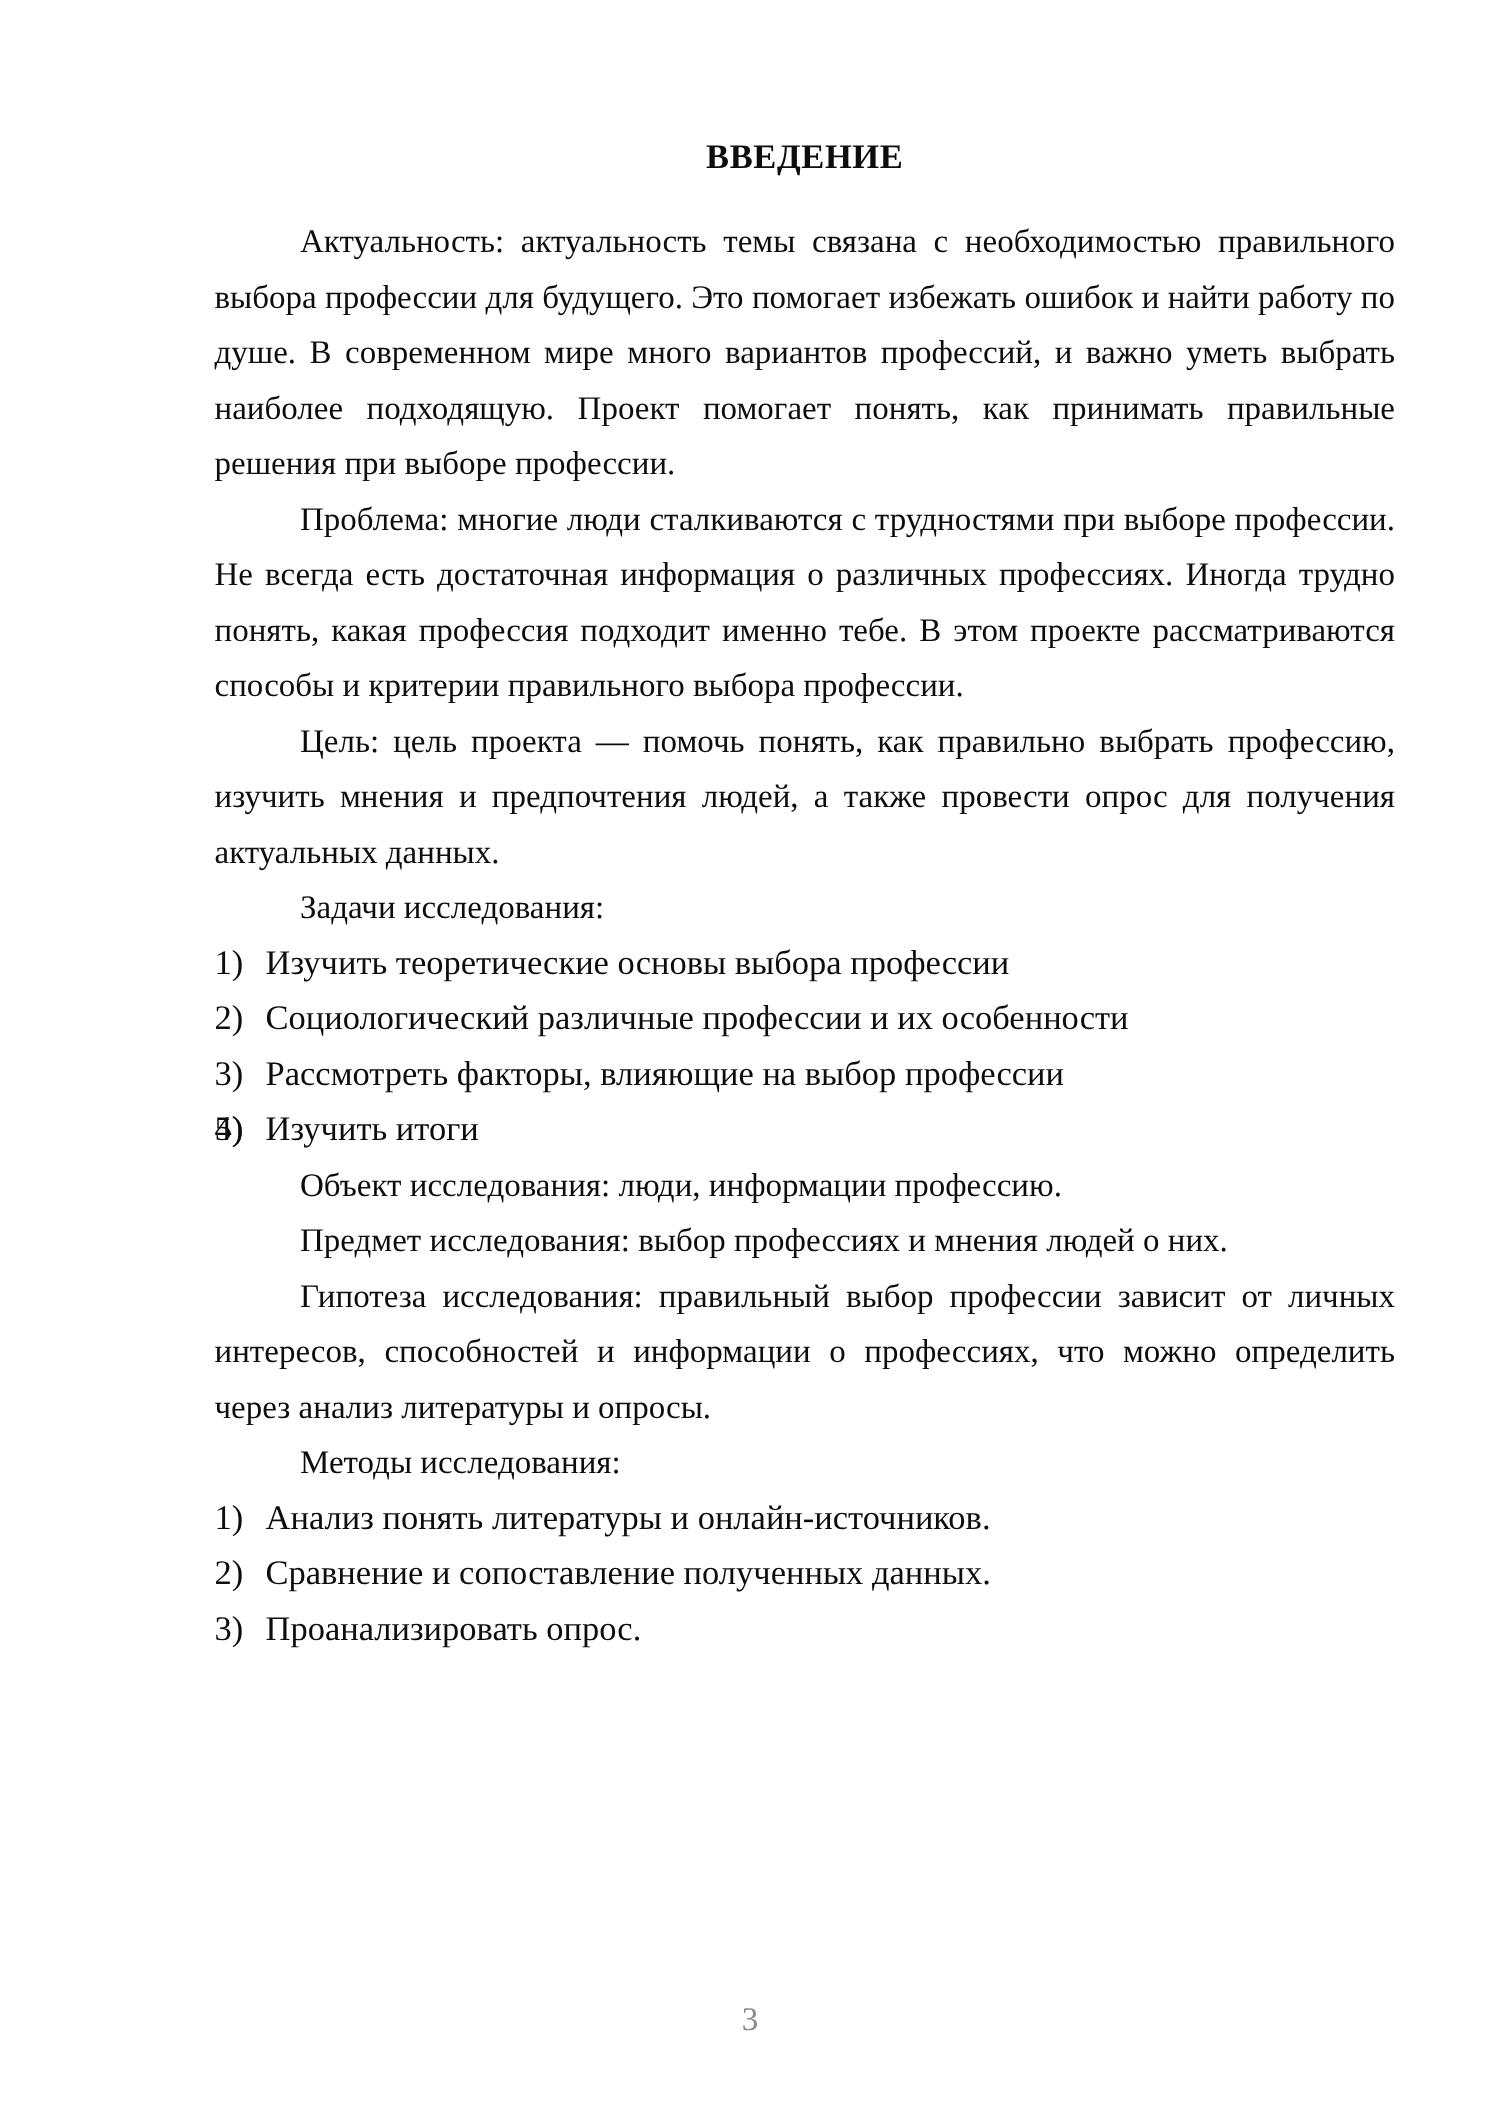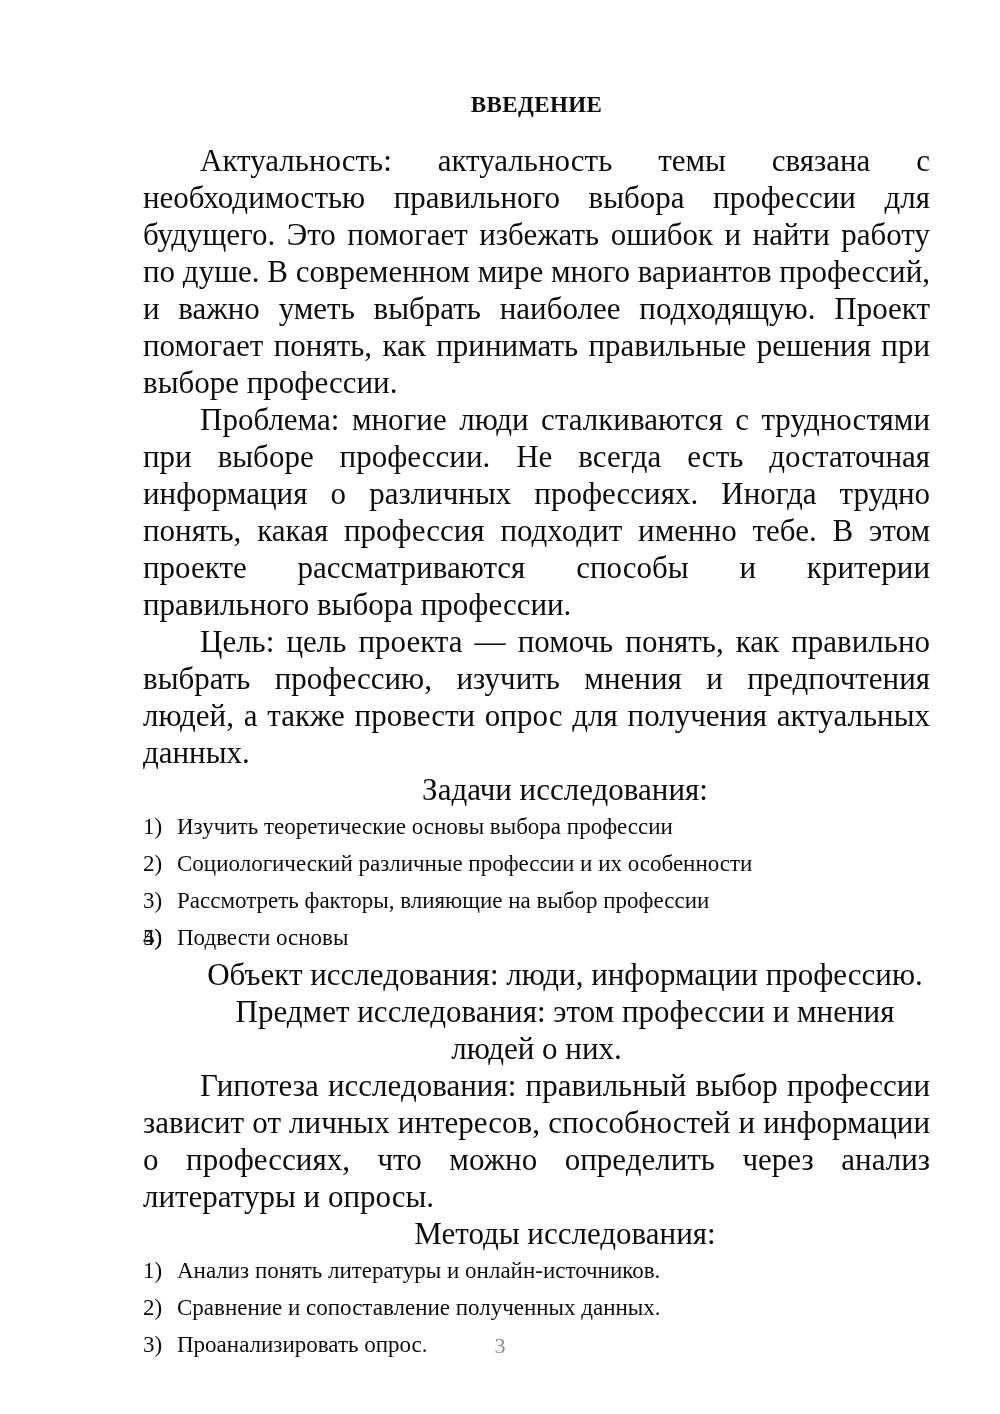--- a/index.html
+++ b/index.html
@@ -32,36 +32,36 @@
   .doc-title {
     font-size: 23px;
     font-weight: bold;
     text-align: center;
     letter-spacing: 0.4px;
     line-height: 37px;
     margin: 0 0 19px 0;
   }
 
   .para {
-    font-size: 31px;
+    font-size: 22px;
     line-height: 37px;
     text-align: justify;
     text-justify: inter-word;
     text-indent: 57px;
     margin: 0;
     hyphens: none;
   }
 
   .para + .para {
     margin-top: 0;
   }
 
   
   .para-single {
-    text-align: center;
+    text-align: left;
   }
 
   .list {
     list-style: none;
     margin: 0;
     padding: 0;
   }
 
   .list-item {
     font-size: 23px;
@@ -119,27 +119,27 @@
       </li>
       <li class="list-item">
         <span class="marker">3)</span>
         <span>Рассмотреть факторы, влияющие на выбор профессии</span>
       </li>
       <li class="list-item">
         <span class="marker">4)</span>
       </li>
       <li class="list-item">
         <span class="marker">5)</span>
-        <span>Подвести основы</span>
+        <span>Изучить итоги</span>
       </li>
     </ol>
 
     <p class="para para-single">Объект исследования: люди, информации профессию.</p>
 
-    <p class="para para-single">Предмет исследования: этом профессии и мнения людей о них.</p>
+    <p class="para para-single">Предмет исследования: выбор профессиях и мнения людей о них.</p>
 
     <p class="para">Гипотеза исследования: правильный выбор профессии зависит от личных интересов, способностей и информации о профессиях, что можно определить через анализ литературы и опросы.</p>
 
     <p class="para para-single">Методы исследования:</p>
 
     <ol class="list">
       <li class="list-item">
         <span class="marker">1)</span>
         <span>Анализ понять литературы и онлайн-источников.</span>
       </li>

